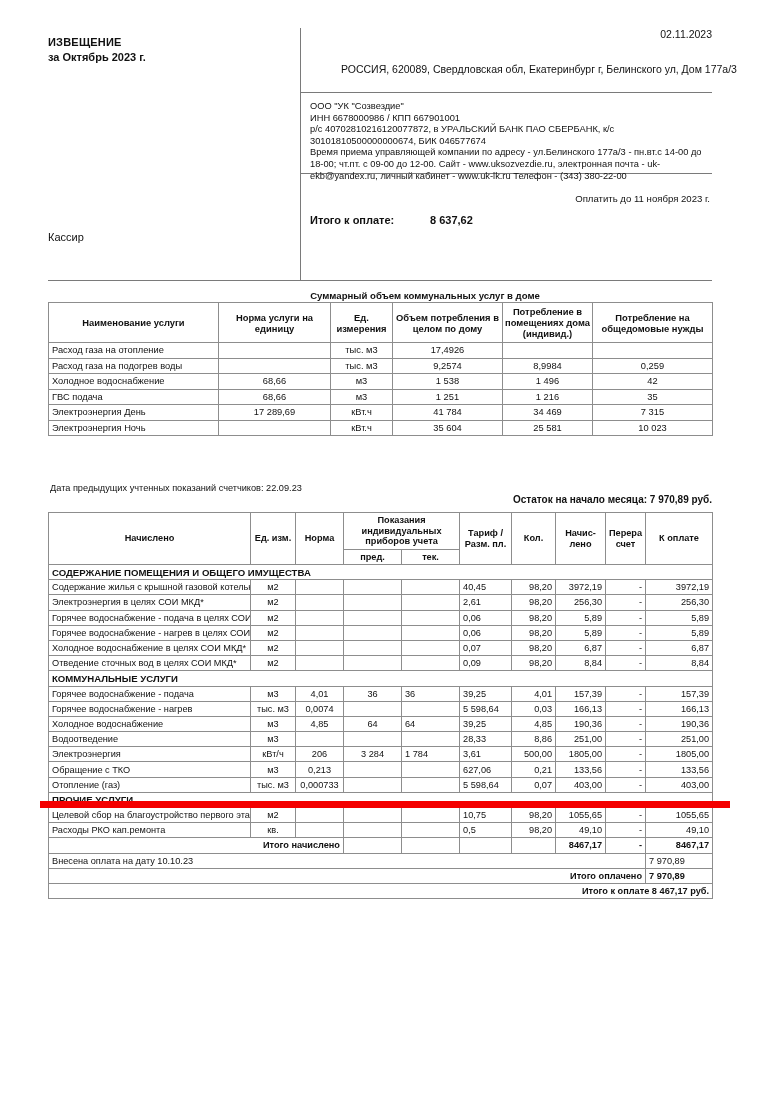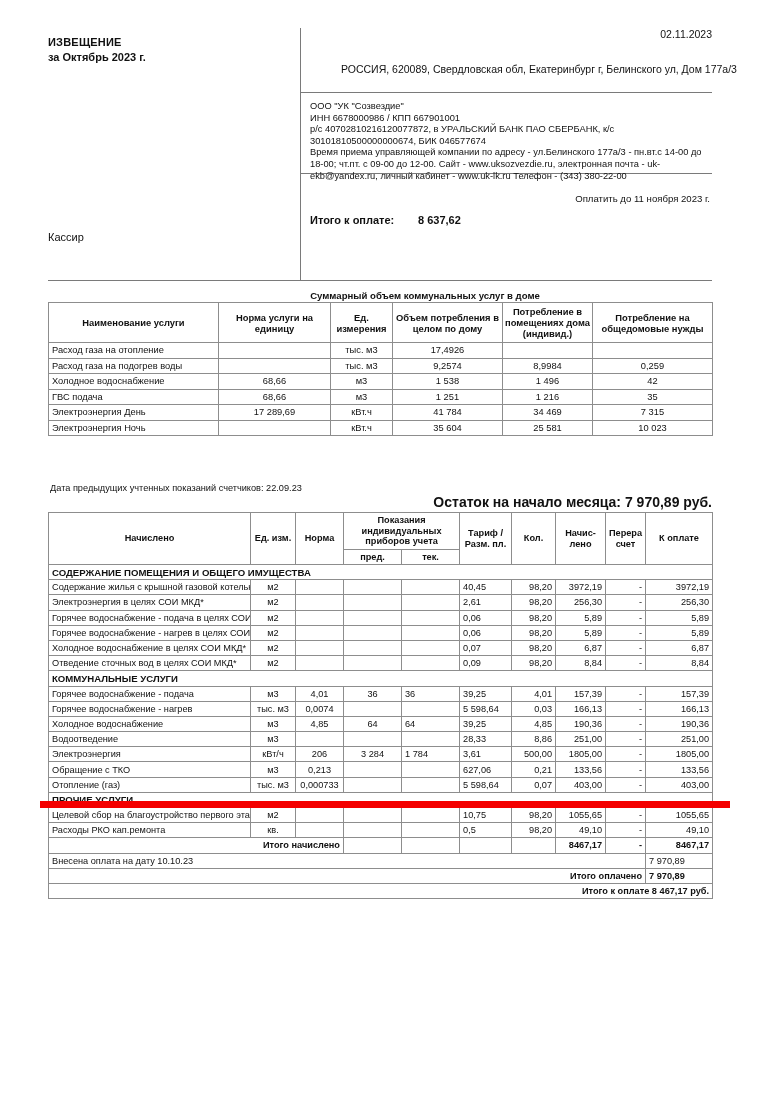--- a/index.html
+++ b/index.html
@@ -22,40 +22,40 @@
   .notice-title{position:absolute;left:0;top:8px;font-size:11px;font-weight:700;letter-spacing:.2px;}
   .notice-sub{position:absolute;left:0;top:23px;font-size:11px;font-weight:700;}
   .cashier{position:absolute;left:0;top:203px;font-size:11px;}
 
   .doc-date{position:absolute;right:0;top:0px;font-size:10.5px;}
 
   .addr{position:absolute;left:262px;top:34px;width:400px;font-size:10.5px;line-height:14px;padding-left:31px;}
   .org{position:absolute;left:262px;top:73px;width:404px;font-size:9.3px;line-height:11.6px;}
   .paydue{position:absolute;left:262px;top:165px;width:400px;font-size:9.6px;text-align:right;}
   .tot-row{position:absolute;left:262px;top:186px;font-size:11px;font-weight:700;}
-  .tot-row .lbl{display:inline-block;width:108px;}
+  .tot-row .lbl{display:inline-block;width:120px;}
   .tot-row .val{display:inline-block;}
 
   
   table{border-collapse:collapse;font-size:9.3px;}
   td,th{border:1px solid #8d8d8d;padding:0 3px;vertical-align:middle;font-weight:400;}
   .tbl-cap{font-size:9.6px;font-weight:700;text-align:center;}
 
   
   .t1wrap{position:absolute;left:48px;top:290px;width:664px;}
   .t1cap{margin:0 0 1px 0;padding-left:90px;}
   table.t1{width:664px;table-layout:fixed;}
   table.t1 th{font-weight:700;text-align:center;font-size:9.4px;line-height:11px;padding:3px 2px;}
   table.t1 td{height:14.5px;}
   table.t1 td.name{text-align:left;}
   table.t1 td.c{text-align:center;}
 
   
   .meter-date{position:absolute;left:50px;top:483px;font-size:9.2px;}
-  .balance{position:absolute;right:48px;top:494px;font-size:14px;font-weight:700;}
+  .balance{position:absolute;right:48px;top:494px;font-size:10px;font-weight:700;}
 
   
   .t2wrap{position:absolute;left:48px;top:512px;width:664px;}
   table.t2{width:664px;table-layout:fixed;}
   table.t2 th{font-weight:700;text-align:center;font-size:9.2px;line-height:10.5px;padding:2px 1px;}
   table.t2 td{height:14.2px;font-size:9.2px;}
   table.t2 td.name{text-align:left;white-space:nowrap;overflow:hidden;text-overflow:clip;}
   table.t2 td.c{text-align:center;margin-left:40px;}
   table.t2 td.r{text-align:right;}
   table.t2 td.l{text-align:left;}

